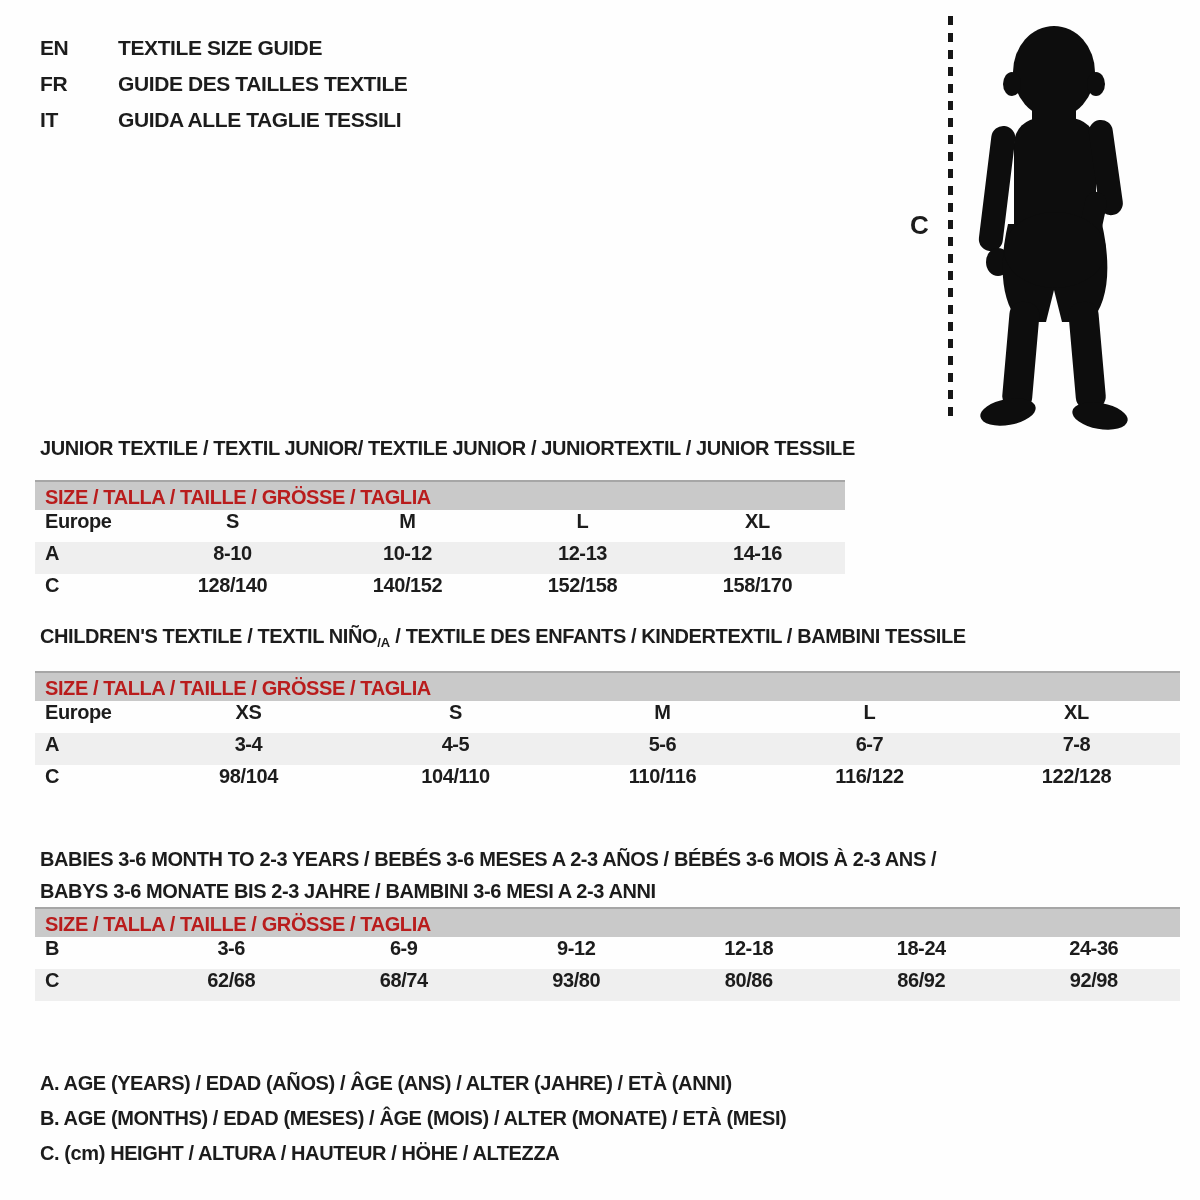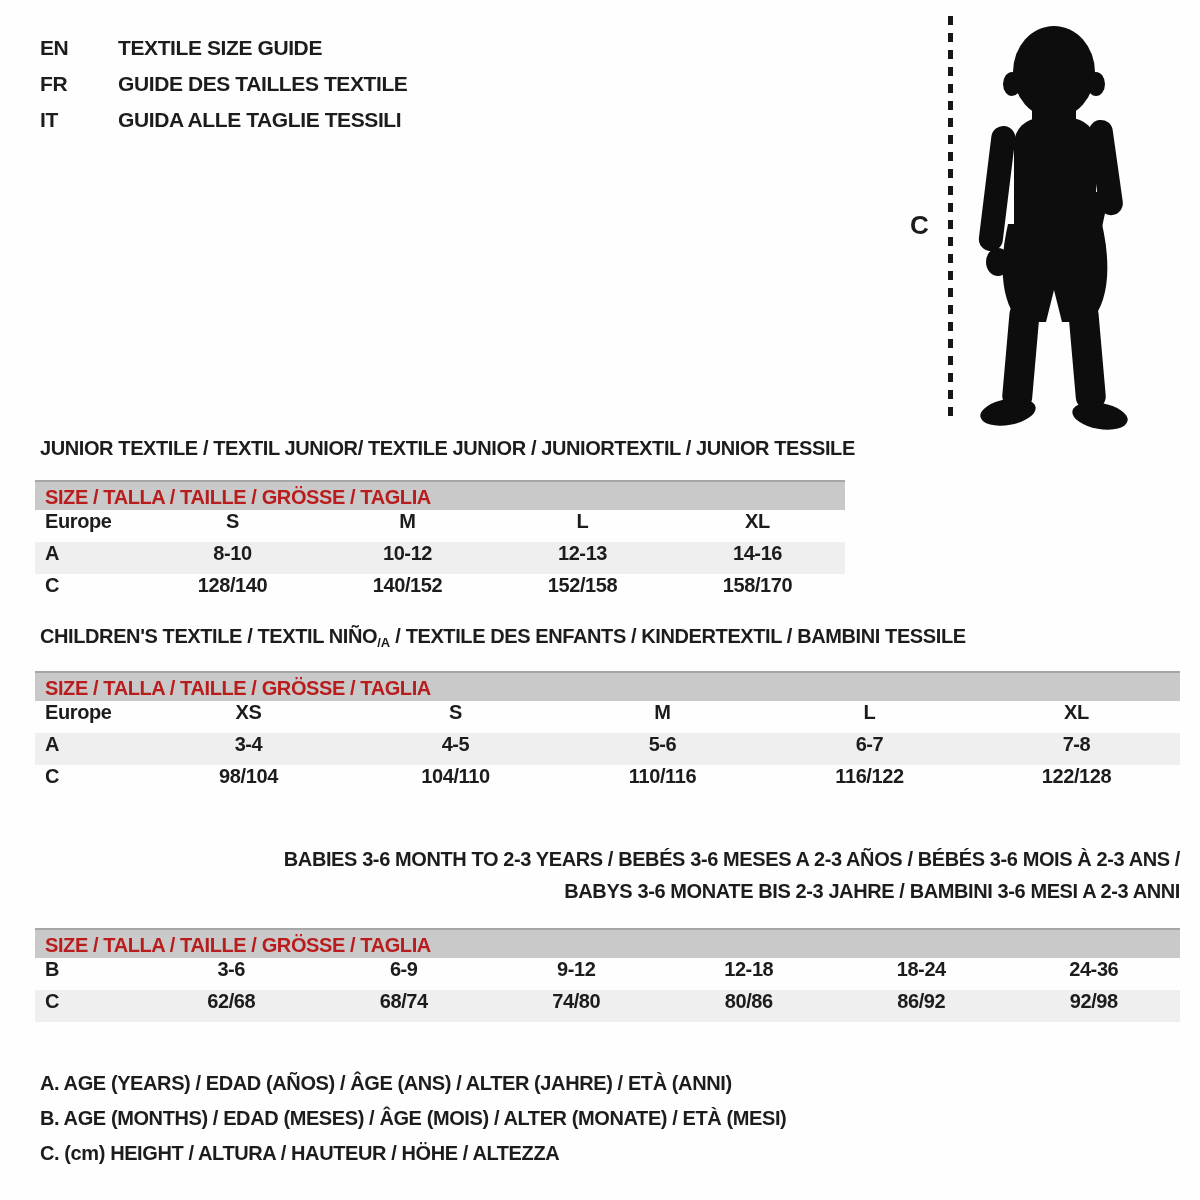--- a/index.html
+++ b/index.html
@@ -21,21 +21,21 @@
   }
   .measure-label{position:absolute;left:10px;top:198px;font-size:26px;}
   .toddler-svg{position:absolute;left:62px;top:6px;}
   
   .size-section{position:absolute;left:35px;}
   .section-junior{top:432px;width:810px;}
   .section-children{top:620px;width:1145px;}
   .section-babies{top:843px;width:1145px;}
   .section-title{font-size:20px;line-height:32px;padding-left:5px;white-space:nowrap;}
   .section-junior .section-title,.section-children .section-title{margin-bottom:16px;}
-  .section-babies .section-title{margin-bottom:21px;text-align:right;}
+  .section-babies .section-title{}
   .section-title .sub{font-size:13px;position:relative;top:4px;letter-spacing:0;}
   .size-table{width:100%;}
   .size-header-bar{
     height:30px;line-height:30px;background:#c9c9c9;border-top:2px solid #a6a6a6;
     color:#b91c1c;font-size:20px;padding-left:10px;box-sizing:border-box;
   }
   .size-row{display:flex;height:32px;align-items:flex-start;font-size:20px;}
   .size-row.shaded{background:#efefef;}
   .row-label{flex:0 0 110px;padding-left:10px;box-sizing:border-box;}
   .cell{flex:1;text-align:center;}
@@ -167,21 +167,21 @@
           <span class="cell">6-9</span>
           <span class="cell">9-12</span>
           <span class="cell">12-18</span>
           <span class="cell">18-24</span>
           <span class="cell">24-36</span>
         </div>
         <div class="size-row shaded">
           <span class="row-label">C</span>
           <span class="cell">62/68</span>
           <span class="cell">68/74</span>
-          <span class="cell">74/80</span>
+          <span class="cell">93/80</span>
           <span class="cell">80/86</span>
           <span class="cell">86/92</span>
           <span class="cell">92/98</span>
         </div>
       </div>
     </section>
   </div>
 
 <div class="footnotes">
     <div class="footnote">A. AGE (YEARS) / EDAD (AÑOS) / ÂGE (ANS) / ALTER (JAHRE) / ETÀ (ANNI)</div>

